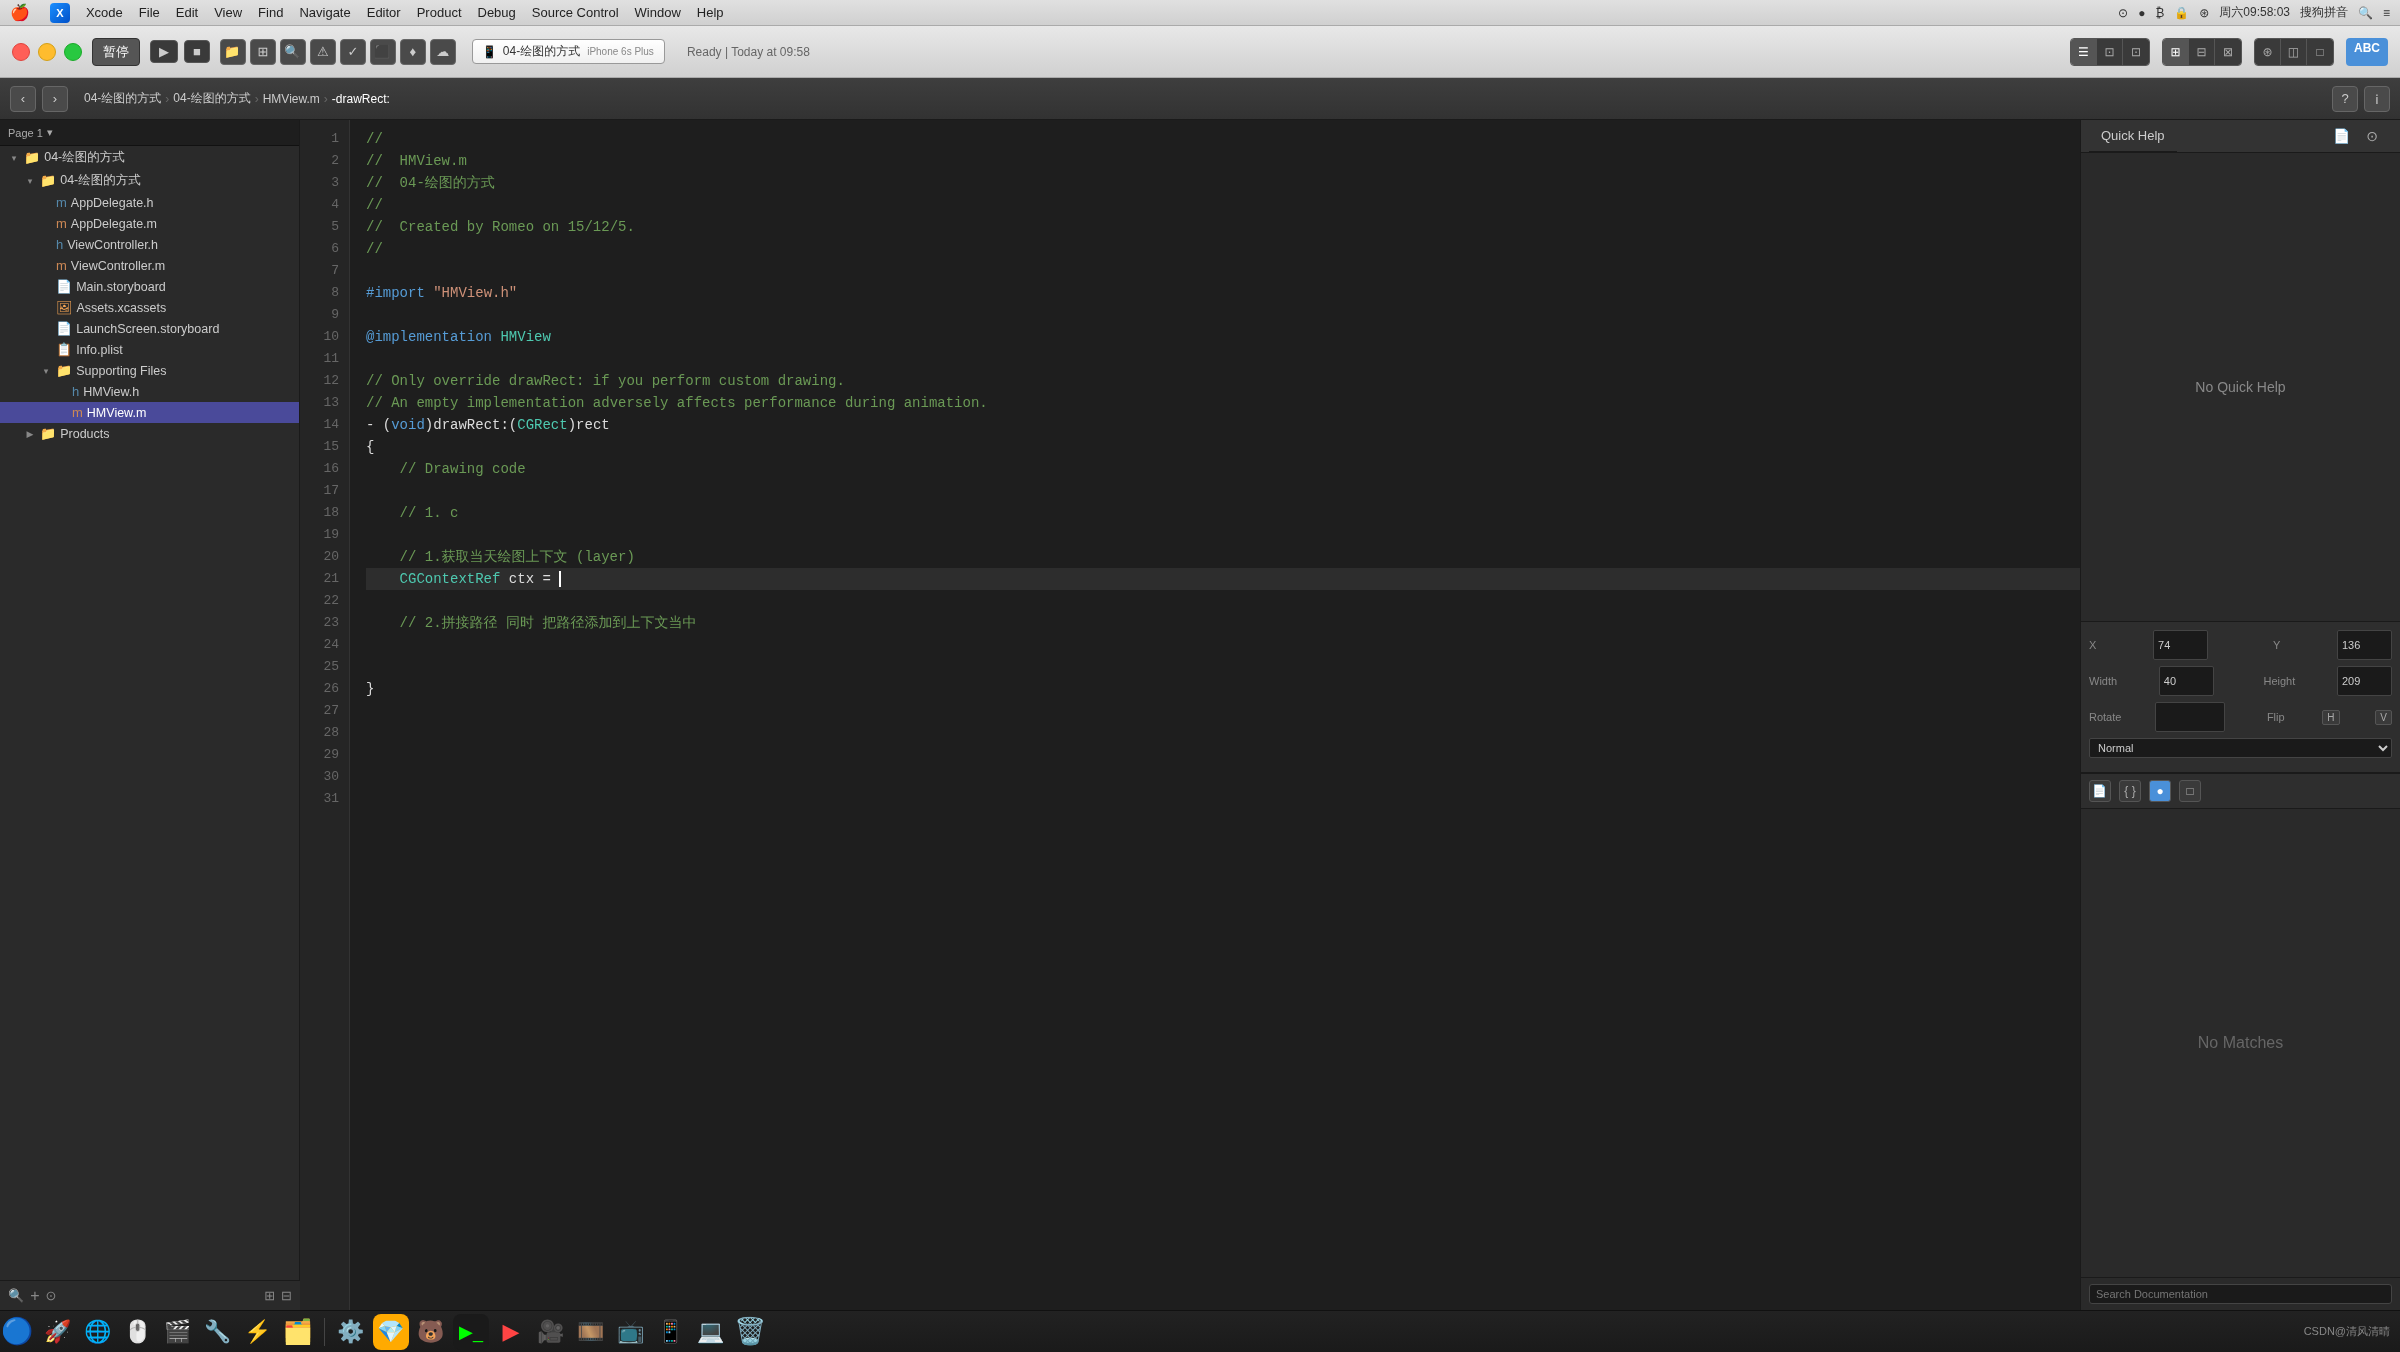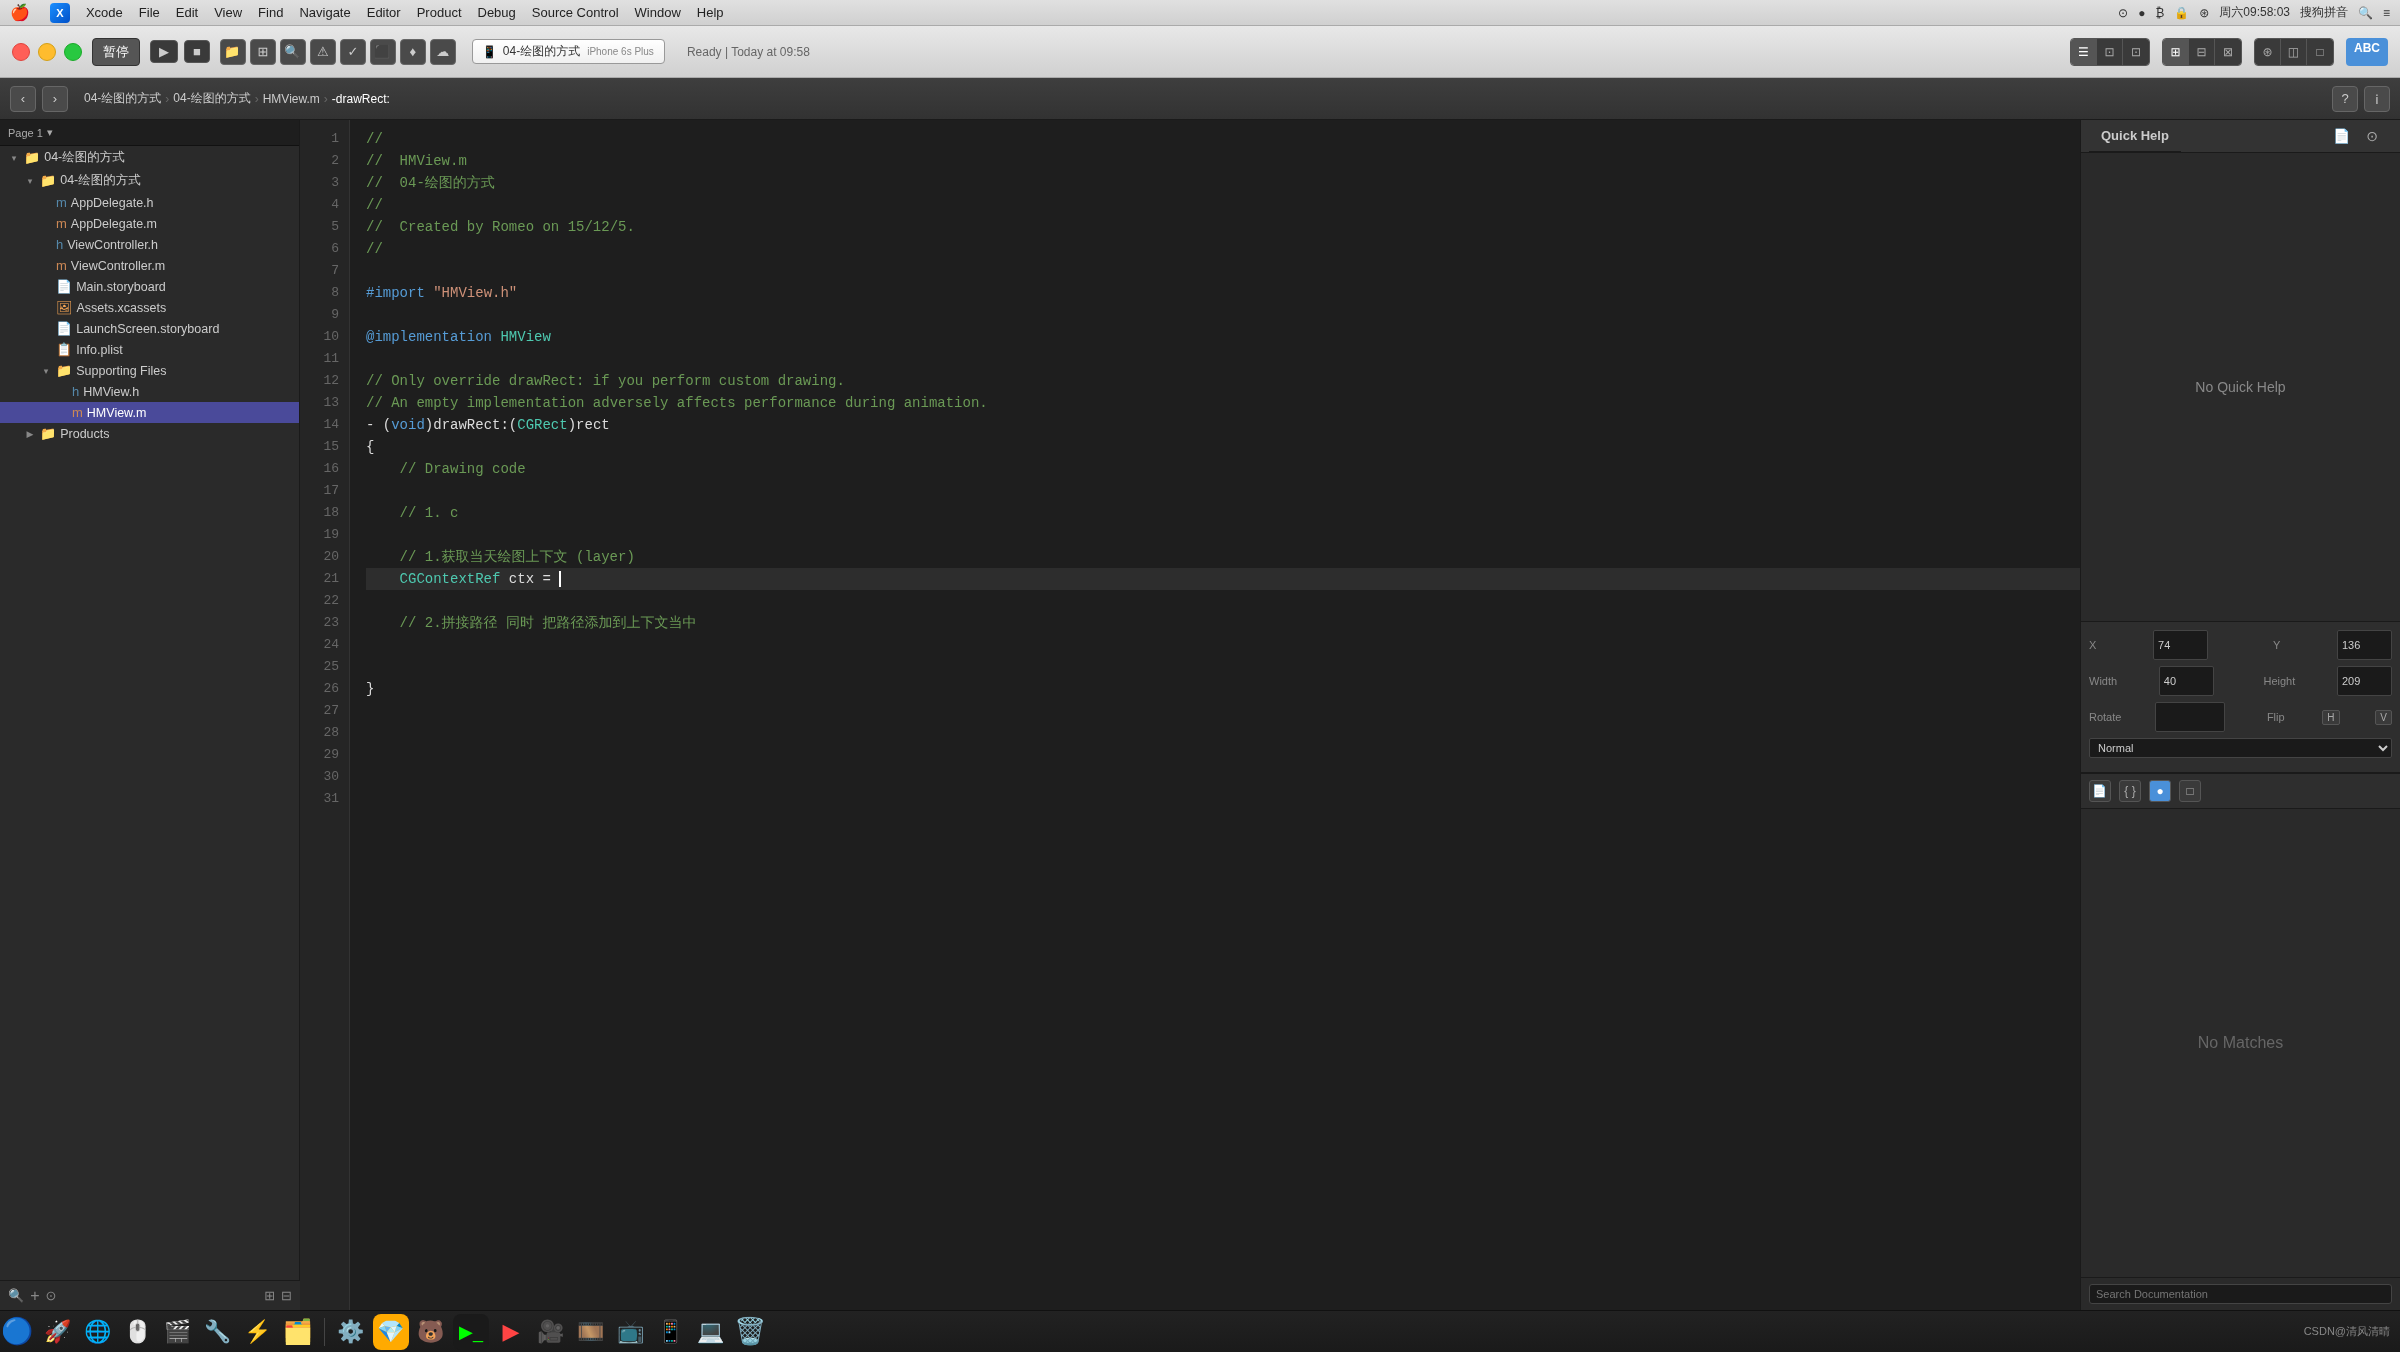--- a/index.html
+++ b/index.html
@@ -198,21 +198,21 @@
       border-left: 1px solid #1a1a1a;
       display: flex;
       flex-direction: column;
     }
     .right-panel-header {
       background: #333;
       padding: 8px 12px;
       font-size: 13px;
       color: #ccc;
       border-bottom: 1px solid #1a1a1a;
-      font-weight: 700;
+      font-weight: 400;
       text-align: right;
     }
     .quick-help-content {
       flex: 1;
       display: flex;
       align-items: center;
       justify-content: center;
       color: #888;
       font-size: 14px;
     }

